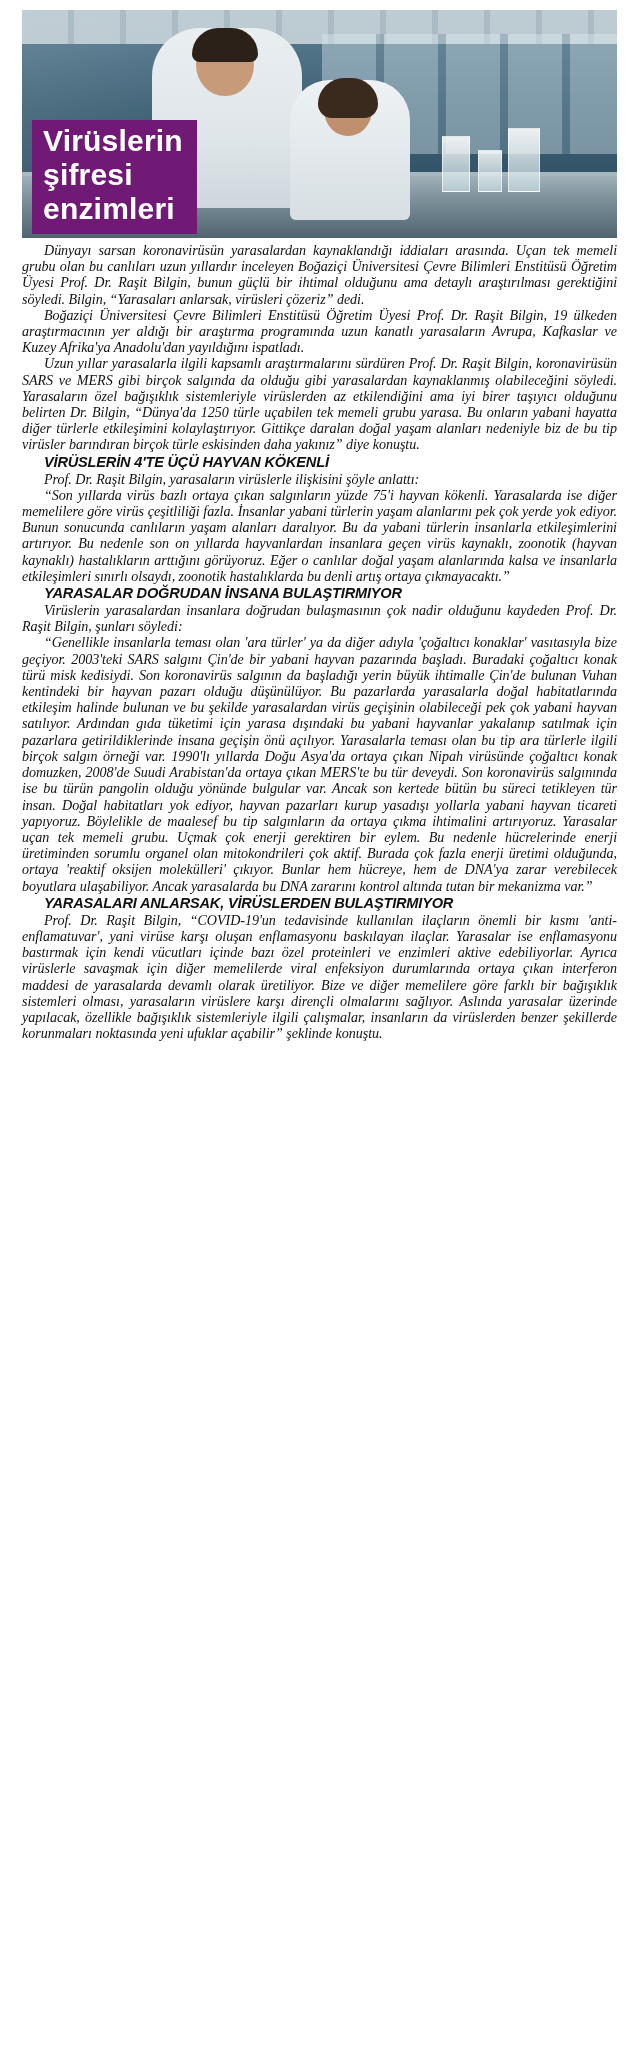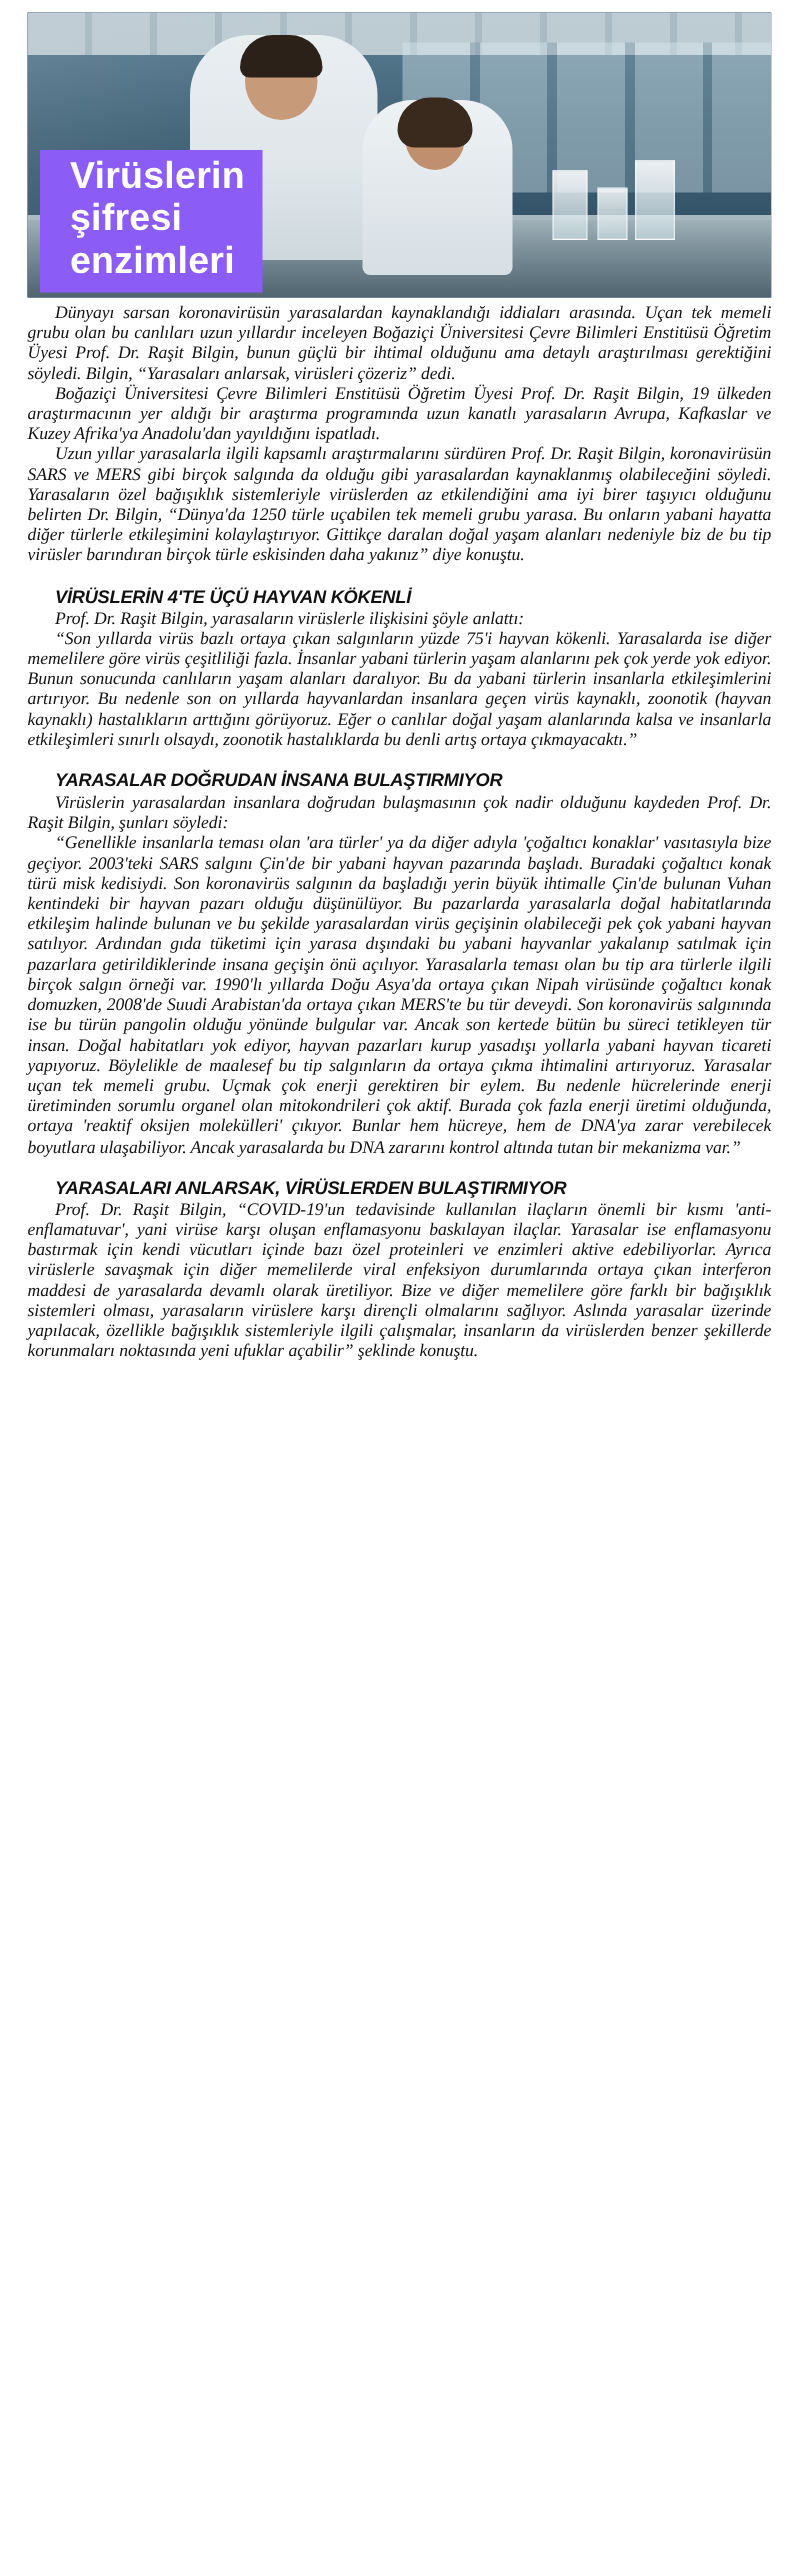--- a/index.html
+++ b/index.html
@@ -100,22 +100,22 @@
   .photo .glass-c { left: 486px; width: 30px; height: 62px; }
   .photo .box-left {
     position: absolute; left: 10px; top: 120px; width: 90px; height: 66px;
     background: rgba(255,255,255,.28);
   }
 
   .headline-box {
     position: absolute;
     left: 10px;
     bottom: 4px;
-    background: #8b5cf6;
-    padding: 4px 14px 8px 24px;
+    background: #701a75;
+    padding: 4px 14px 8px 11px;
   }
   .headline-box .line {
     display: block;
     color: #ffffff;
     font-family: "Liberation Sans", sans-serif;
     font-weight: bold;
     font-size: 30px;
     line-height: 34px;
     letter-spacing: .2px;
   }
@@ -127,21 +127,21 @@
     font-size: 14.1px;
     line-height: 16.2px;
     letter-spacing: -0.05px;
     font-style: italic;
   }
   .article p {
     margin: 0;
     text-indent: 22px;
   }
   .subhead {
-    margin: 17px 0 0 0;
+    margin: 1px 0 0 0;
     font-family: "Liberation Sans", sans-serif;
     font-weight: bold;
     font-size: 14.6px;
     line-height: 17px;
     text-indent: 22px;
     text-align: left;
     letter-spacing: -0.2px;
   }
 </style>
 </head>

